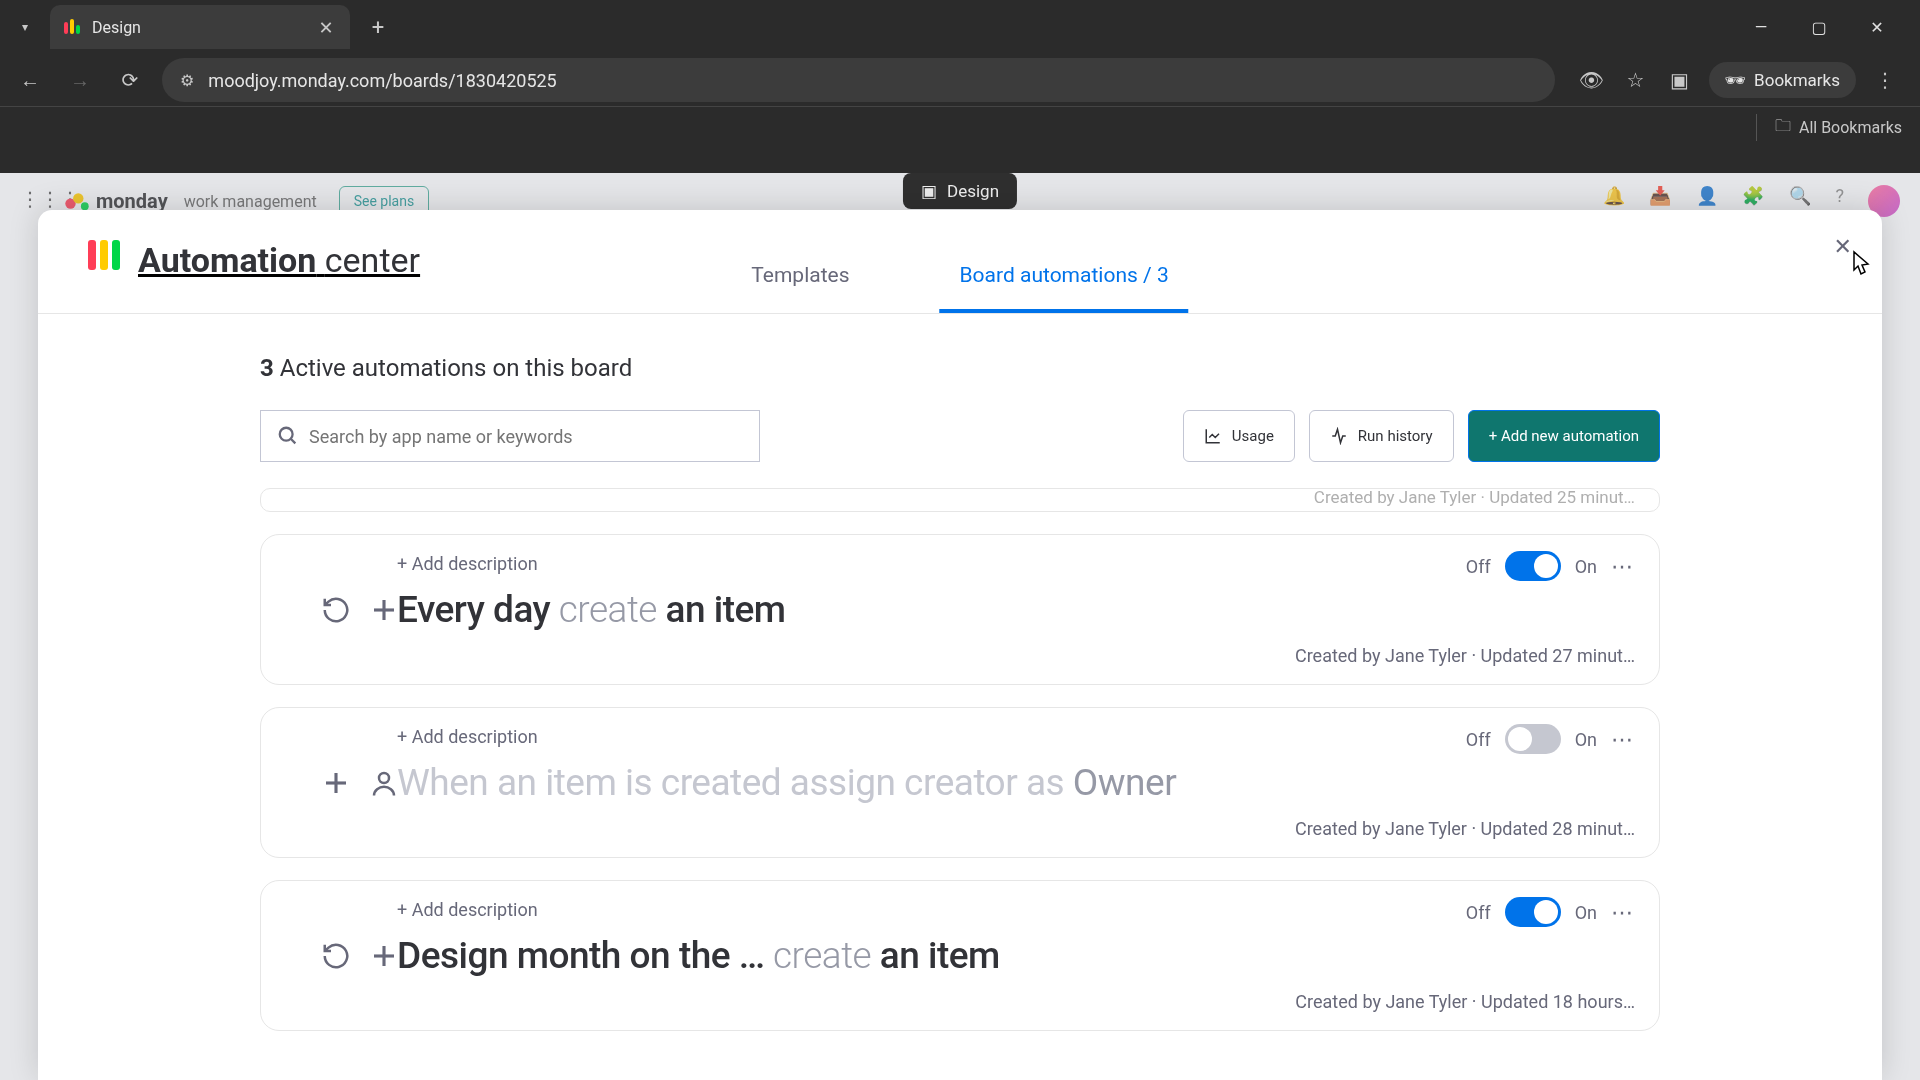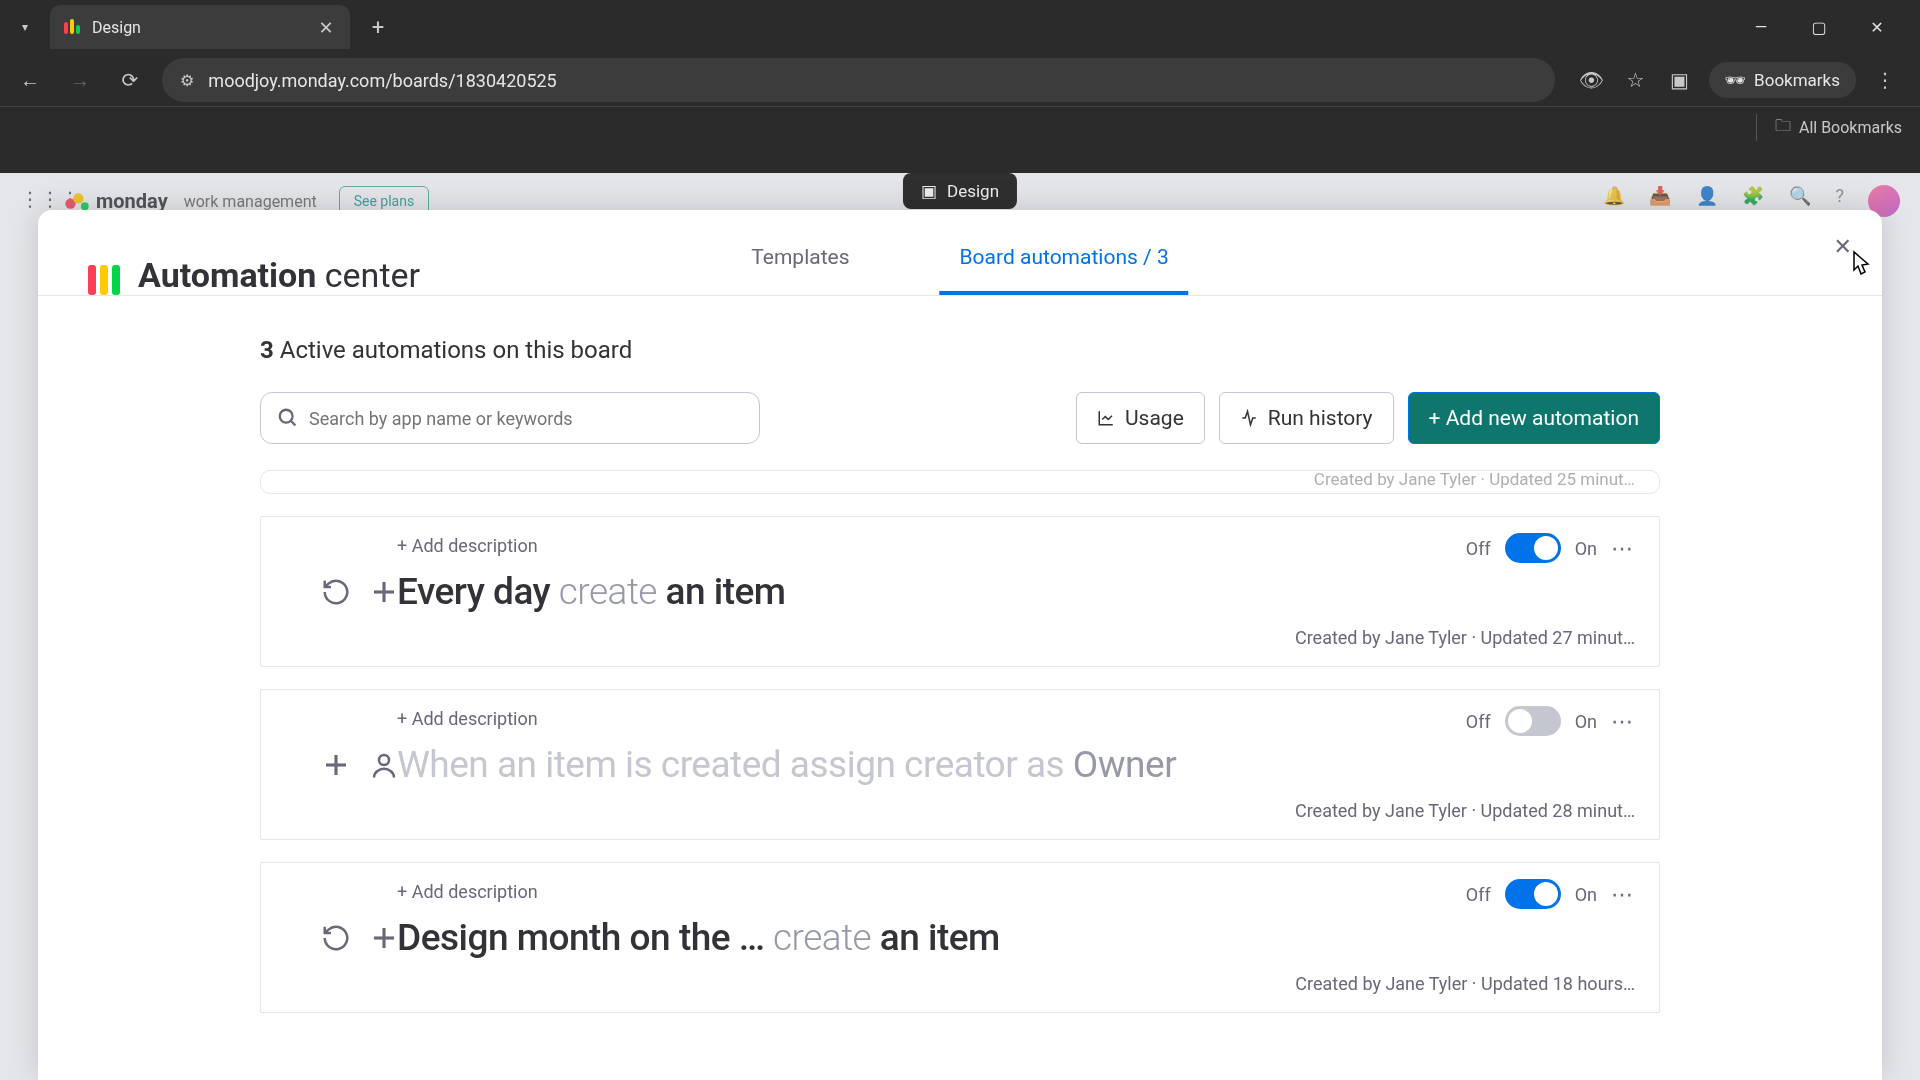--- a/index.html
+++ b/index.html
@@ -36,46 +36,46 @@
 .grid-icon { width:28px; height:28px; color:#555; font-size:20px; }
 .monday-logo { display:flex; align-items:center; gap:6px; }
 .subtext { color:#666; font-size:16px; }
 .see-plans-btn { border:1px solid #4a9; color:#299; padding:6px 14px; border-radius:6px; font-size:14px; margin-left:6px; }
 .header-right-icons { margin-left:auto; display:flex; gap:24px; }
 .header-right-icons span { color:#888; font-size:18px; }
 .avatar-small { width:32px; height:32px; border-radius:50%; background:linear-gradient(135deg,#ff6b9d,#c94fd0); }
 
 
 .modal { position: absolute; left: 38px; top: 210px; right: 38px; bottom: 0; background: #fff; border-radius: 14px 14px 0 0; box-shadow: 0 -2px 30px rgba(0,0,0,0.15); display:flex; flex-direction:column; overflow:hidden; }
-.modal-header { display:flex; align-items:flex-end; padding: 30px 50px 0 50px; height: 86px; border-bottom: 1px solid #e6e6e6; position:relative; }
+.modal-header { display:flex; align-items:flex-start; padding: 30px 50px 0 50px; height: 104px; border-bottom: 1px solid #e6e6e6; position:relative;text-decoration:underline; }
 .modal-logo { display:flex; gap:4px; margin-right:18px; }
 .logo-bar { width:8px; height:30px; border-radius:3px; }
 .logo-r { background:#ff3d57; } .logo-y { background:#ffcb00; } .logo-g { background:#00d647; }
 .modal-title { font-size: 34px; font-weight:400; color:#323338; }
 .modal-title b { font-weight:700; }
 .tabs { position:absolute; left:50%; transform:translateX(-50%); bottom:0; display:flex; gap:70px; }
 .tab-item { font-size:21px; color:#676879; padding:16px 20px 22px; cursor:pointer; }
 .tab-item.active { color:#0073ea; border-bottom: 4px solid #0073ea; }
 .close-modal { position:absolute; right:30px; top:24px; font-size:22px; color:#676879; cursor:pointer; }
 
 .modal-body { flex:1; overflow-y:auto; padding: 40px 0 0 0; }
 .content { max-width: 1460px; margin: 0 auto; padding: 0 30px; }
 .summary-line { font-size:24px; color:#323338; margin-bottom:28px; }
 .summary-line b { font-weight:700; }
 
 .toolbar { display:flex; align-items:center; gap:14px; margin-bottom: 26px; }
-.search-box { width: 500px; height: 52px; border:1px solid #c3c6d4; border-radius:12px; display:flex; align-items:center; padding:0 16px; gap:10px; }
+.search-box { width: 500px; height: 52px; border:1px solid #c3c6d4; border-radius:0; display:flex; align-items:center; padding:0 16px; gap:10px; }
 .search-box input { border:none; outline:none; flex:1; font-size:18px; color:#676879; }
 .spacer { flex:1; }
-.tb-btn { height:52px; border:1px solid #c3c6d4; border-radius:6px; padding:0 20px; display:flex; align-items:center; gap:10px; font-size:21px; color:#323338; background:#fff; cursor:pointer; }
+.tb-btn { height:52px; border:1px solid #c3c6d4; border-radius:6px; padding:0 20px; display:flex; align-items:center; gap:10px; font-size:15px; color:#323338; background:#fff; cursor:pointer; }
 .tb-btn.primary { background:#0f766e; border-color:#0073ea; color:#fff; }
 
 .auto-list { display:flex; flex-direction:column; gap:22px; }
 .peek-card { border:1px solid #e6e6e6; border-radius:10px; height:24px; display:flex; align-items:flex-end; justify-content:flex-end; padding: 0 24px 4px; color:#afafaf; font-size:17px; overflow:hidden; }
-.auto-card { border:1px solid #e6e6e6; border-radius:2px; padding: 18px 24px 18px 60px; position:relative; }
+.auto-card { border:1px solid #e6e6e6; border-radius:19px; padding: 18px 24px 18px 60px; position:relative; }
 .add-desc { color:#676879; font-size:18px; margin-bottom:14px; margin-left:76px; }
 .card-row { display:flex; align-items:center; }
 .card-icons { display:flex; gap:18px; width:76px; }
 .card-icon { color:#676879; font-size:26px; }
 .recipe { font-size:37px; color:#323338; font-weight:400; letter-spacing:-0.5px; }
 .recipe .bold { font-weight:500;text-align:right; }
 .recipe .light { color:#9699a6; font-weight:300; }
 .recipe.disabled { color:#c5c7d0; }
 .recipe.disabled .highlight { color:#9699a6; }
 .card-controls { position:absolute; right:24px; top:16px; display:flex; align-items:center; gap:14px; }

